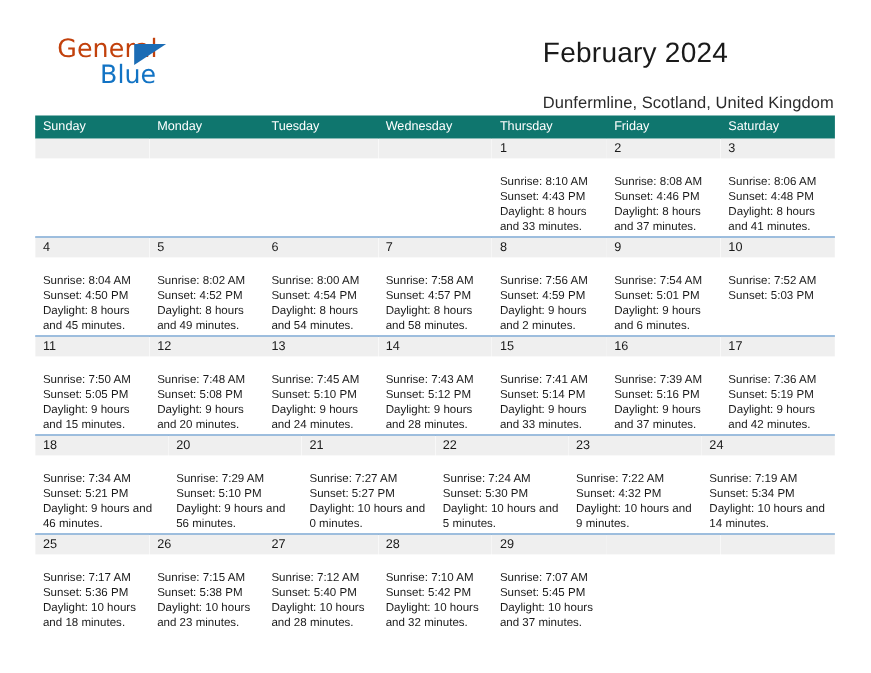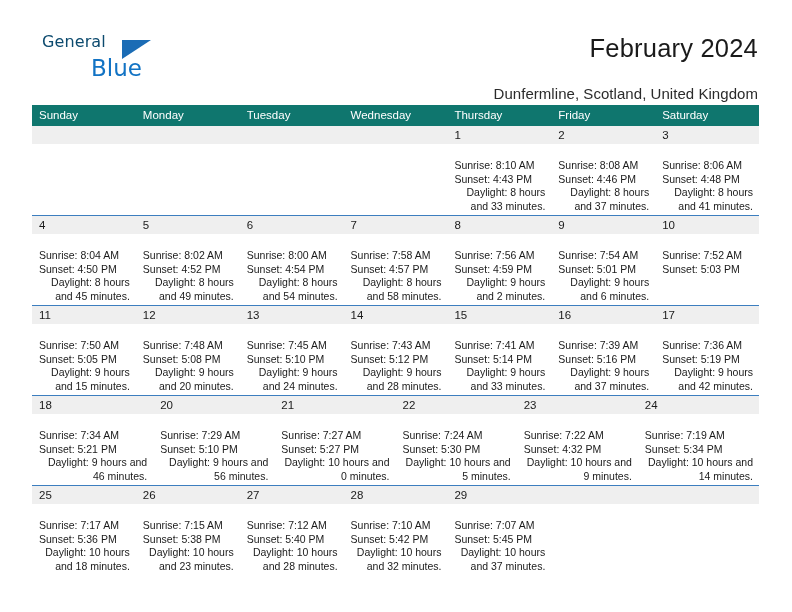--- a/index.html
+++ b/index.html
@@ -34,25 +34,25 @@
 
   .brand {
     position: absolute;
     left: 0;
     top: 0;
     width: 240px;
     height: 56px;
   }
   .brand-general {
     position: absolute;
-    left: 8px;
+    left: 18px;
     top: 0;
-    font-size: 16px;
+    font-size: 23px;
     letter-spacing: 0.1px;
-    color: #0c4a6e;
+    color: #c2410c;
     font-family: "DejaVu Sans", sans-serif;
     font-weight: 400;
   }
   .brand-blue {
     position: absolute;
     left: 57px;
     top: 23px;
     font-size: 23px;
     color: #1273c4;
     font-family: "DejaVu Sans", sans-serif;
@@ -65,21 +65,21 @@
     width: 0;
     height: 0;
     border-left: 29px solid #1b6cb5;
     border-bottom: 19px solid transparent;
   }
 
   .title-block {
     position: absolute;
     right: 0;
     top: 0;
-    text-align: right;
+    text-align: left;
   }
   .cal-title {
     font-size: 25.5px;
     font-weight: 400;
     color: #1a1a1a;
     letter-spacing: 0.2px;
     line-height: 32px;
     white-space: nowrap;
   }
   .cal-subtitle {
@@ -150,21 +150,20 @@
     font-size: 10.5px;
     line-height: 13.6px;
     color: #1a1a1a;
     margin-top: 12px;
   }
   .day-info div {
     white-space: nowrap;
   }
   .day-info .daylight {
     white-space: normal;
-    text-align: right;
   }
 </style>
 </head>
 <body>
 
 <div class="page">
 
   <div class="top-header">
 
     <div class="brand">

